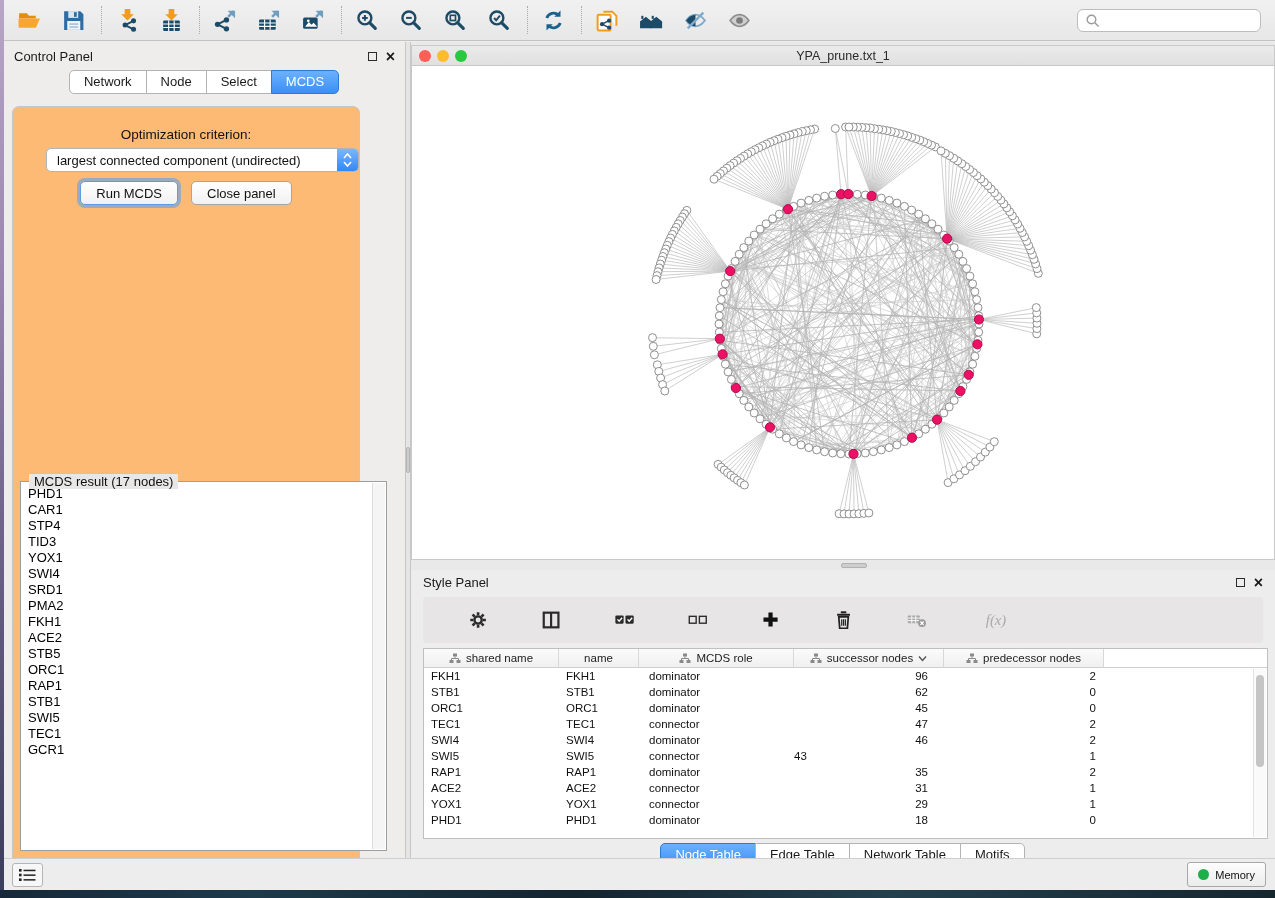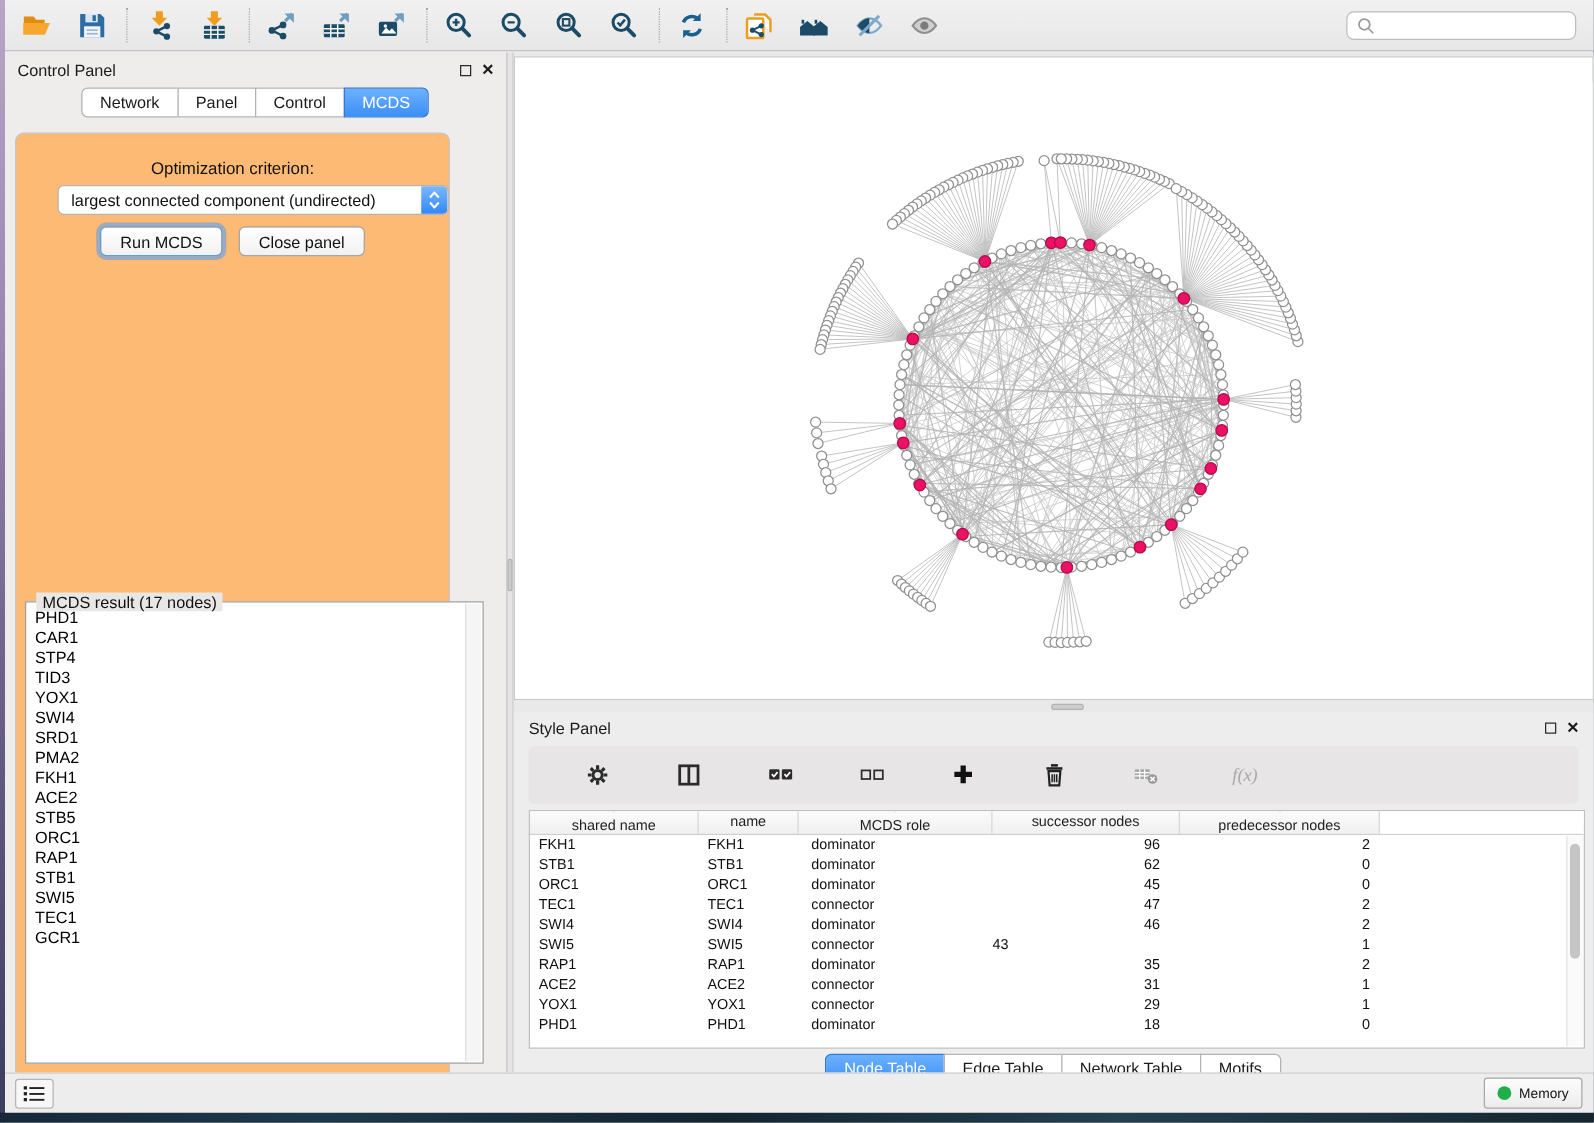--- a/index.html
+++ b/index.html
@@ -73,21 +73,21 @@
   .table-panel { position:absolute; left:0; top:528px; width:864px; height:288px; background:#ededed; }
   .tp-head { position:absolute; top:5px; left:12px; right:12px; display:flex; align-items:center; }
   .tp-title { font-size:13px; color:#1a1a1a; }
   .tp-toolbar { position:absolute; top:27px; left:12px; right:12px; height:46px; background:#e7e5e5;
     border-radius:4px; display:flex; align-items:center; padding-left:17px; gap:22px; }
   .tp-toolbar .ti { height:24px; display:flex; align-items:center;margin-left:27px; }
   .tp-toolbar svg { height:22px; }
   .tablewrap { position:absolute; top:78px; left:12px; width:845px; height:191px; background:#fff; border:1px solid #bfbfbf; overflow:hidden; }
   .thead { display:flex; height:19px; background:linear-gradient(#fbfbfb,#f0f0f0); border-bottom:1px solid #cfcfcf; }
   .th { display:flex; align-items:center; justify-content:center; gap:5px; font-size:11.5px; color:#222;
-    border-right:1px solid #d8d8d8;flex-direction:column; }
+    border-right:1px solid #d8d8d8; }
   .th.filler { flex:1; border-right:none; background:#fff; }
   .trow { display:flex; height:16px; align-items:center; }
   .td { font-size:11.5px; color:#111; white-space:nowrap; overflow:hidden; }
   .tscroll { position:absolute; right:1px; top:20px; bottom:1px; width:13px; background:#fafafa; border-left:1px solid #e3e3e3; }
   .tthumb { position:absolute; left:2px; top:6px; width:8px; height:92px; background:#c5c5c5; border-radius:4px; }
   .tp-tabs { position:absolute; top:273px; left:0; right:0; display:flex; justify-content:center; }
 
   
   .status-bar { position:absolute; left:0; top:858px; width:1271px; height:32px; background:#ededed; border-top:1px solid #cfcfcf; }
   .task-btn { position:absolute; left:8px; top:4px; width:31px; height:24px; background:#f7f7f7;
@@ -263,22 +263,22 @@
     <div class="control-panel">
       <div class="cp-head">
         <span class="cp-title">Control Panel</span>
         <span class="win-icons">
           <span class="float-ico"></span>
           <span class="close-ico">×</span>
         </span>
       </div>
       <div class="cp-tabs" id="cp-tabs">
           <span class="seg-tab">Network</span>
-          <span class="seg-tab">Panel</span>
-          <span class="seg-tab">Control</span>
+          <span class="seg-tab">Node</span>
+          <span class="seg-tab">Select</span>
           <span class="seg-tab active">MCDS</span>
         </div>
       <div class="cp-inner">
         <div class="opt-label">Optimization criterion:</div>
         <div class="dropdown">
           <span class="val">largest connected component (undirected)</span>
           <span class="dd-step">
             <svg viewBox="0 0 9 6">
                 <path d="M1 5l3.5-4L8 5" fill="none" stroke="#fff" stroke-width="1.6"></path>
               </svg>
@@ -316,20 +316,26 @@
         </div>
       </div>
     </div>
 
     <div class="v-splitter">
         <div class="v-knob"></div>
       </div>
 
     <div class="right-region">
       <div class="net-window">
+        <div class="net-titlebar">
+          <span class="net-title">YPA_prune.txt_1</span>
+          <span class="light" id="light-r" style="background: rgb(255, 95, 87);"></span>
+          <span class="light" id="light-y" style="background: rgb(253, 188, 46);"></span>
+          <span class="light" id="light-g" style="background: rgb(40, 201, 64);"></span>
+        </div>
         <div class="net-canvas">
           <svg id="netsvg" width="862" height="493" viewBox="0 0 862 493">
               <line x1="513.4" y1="363.2" x2="309.3" y2="282.4" stroke="#c9c9c9" stroke-width="0.8" opacity="0.8"></line>
               <line x1="550.9" y1="195.4" x2="309.3" y2="282.4" stroke="#c9c9c9" stroke-width="0.8" opacity="0.8"></line>
               <line x1="331.8" y1="334.4" x2="313.4" y2="217.8" stroke="#c9c9c9" stroke-width="0.8" opacity="0.8"></line>
               <line x1="308.0" y1="241.7" x2="506.7" y2="367.8" stroke="#c9c9c9" stroke-width="0.8" opacity="0.8"></line>
               <line x1="327.2" y1="188.3" x2="374.4" y2="371.9" stroke="#c9c9c9" stroke-width="0.8" opacity="0.8"></line>
               <line x1="381.6" y1="375.6" x2="506.7" y2="148.2" stroke="#c9c9c9" stroke-width="0.8" opacity="0.8"></line>
               <line x1="499.6" y1="144.1" x2="420.7" y2="129.0" stroke="#c9c9c9" stroke-width="0.8" opacity="0.8"></line>
               <line x1="323.1" y1="320.6" x2="531.8" y2="169.0" stroke="#c9c9c9" stroke-width="0.8" opacity="0.8"></line>

